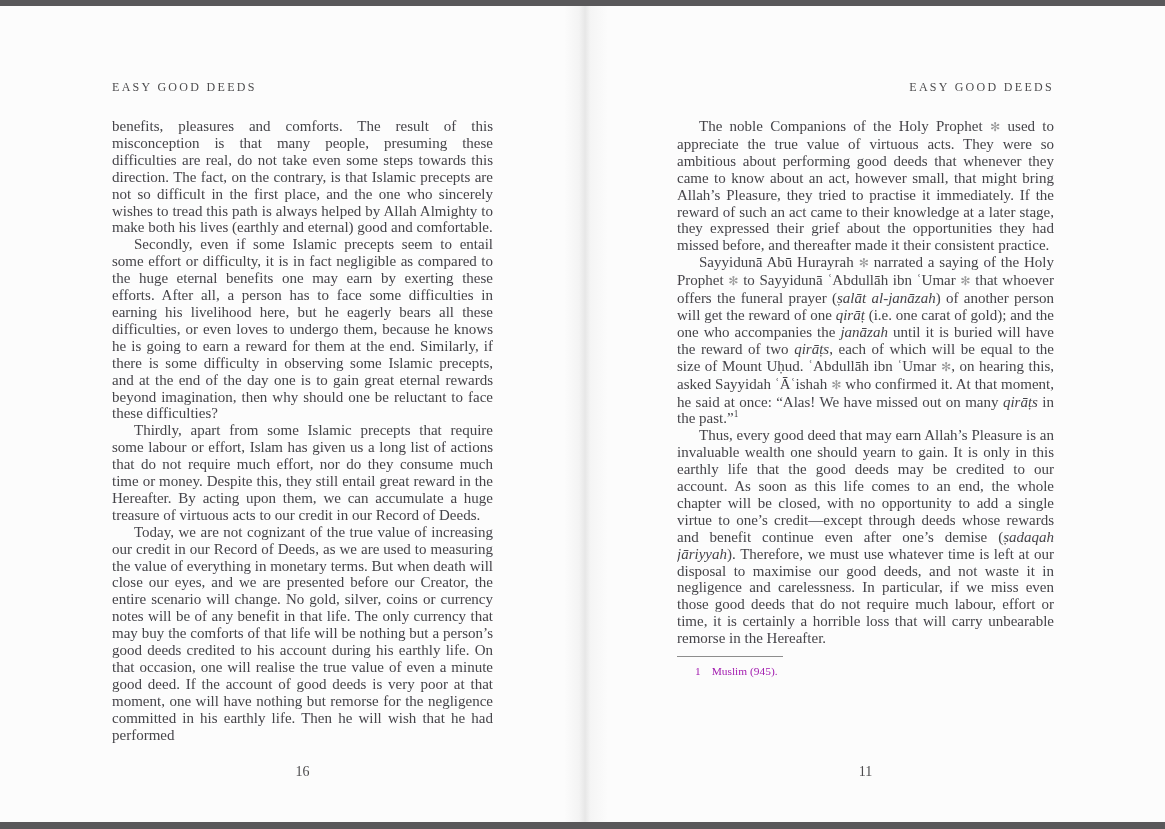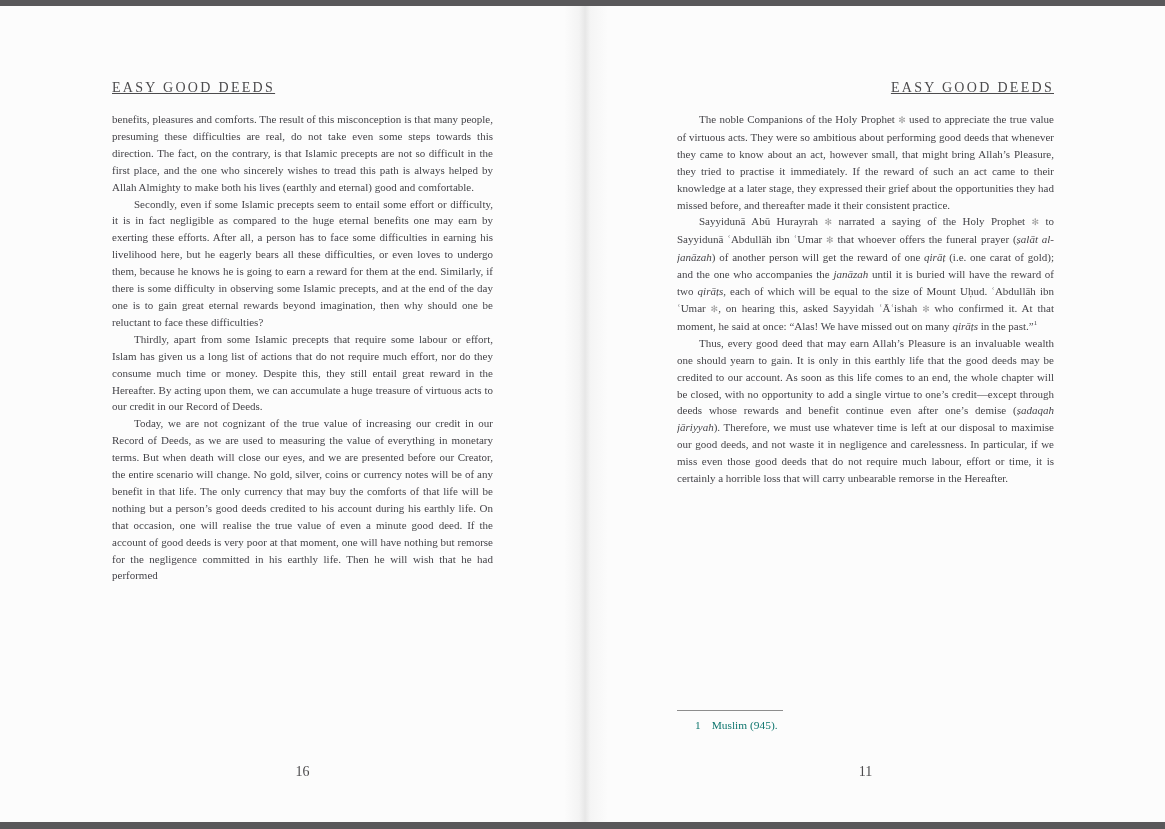--- a/index.html
+++ b/index.html
@@ -15,35 +15,35 @@
     position:absolute; top:6px; bottom:7px; left:564px; width:44px;
     background:linear-gradient(90deg,
       rgba(110,110,110,0) 0%, rgba(110,110,110,0.06) 34%,
       rgba(110,110,110,0.15) 48%, rgba(110,110,110,0.05) 60%,
       rgba(110,110,110,0) 100%);
   }
   .column { position:absolute; top:80px; }
   .col-left  { left:112px; width:381px; }
   .col-right { left:677px; width:377px; }
   .running-header {
-    font-size:14px; letter-spacing:2.3px; color:#4c4b4d;
-    font-weight:400; white-space:nowrap;text-decoration:underline;
+    font-size:12px; letter-spacing:2.3px; color:#4c4b4d;
+    font-weight:400; white-space:nowrap;
   }
   .col-right .running-header { text-align:right; }
   .body-text {
-    margin-top:15px; text-align:justify; color:#454449;
-    font-size:11px; line-height:16.9px; overflow:hidden;
+    margin-top:23px; text-align:justify; color:#454449;
+    font-size:15px; line-height:16.9px; overflow:hidden;
   }
   .col-left  .body-text { height:625px; }
   .col-right .body-text { height:575px; }
   .body-text p { margin:0; padding:0; }
   .body-text p.indent { text-indent:22px; }
   .hon { color:#9b9b9b; font-size:0.82em; }
   sup { font-size:0.62em; line-height:0; }
-  .footnote-block { position:absolute; left:677px; top:710px; width:377px; color:#0f766e; }
+  .footnote-block { position:absolute; left:677px; top:656px; width:377px; color:#a21caf; }
   .footnote-rule { width:106px; border-top:1px solid #8d8d8d; height:0; }
   .footnote-line { margin-top:8px; font-size:11.4px; padding-left:18px; }
   .footnote-line .fn-marker { margin-right:11px; }
   .page-number {
     position:absolute; top:764px; text-align:center;
     font-size:14px; color:#4c4b4d;
   }
   .pn-left  { left:112px; width:381px; }
   .pn-right { left:677px; width:377px; }
 </style>

